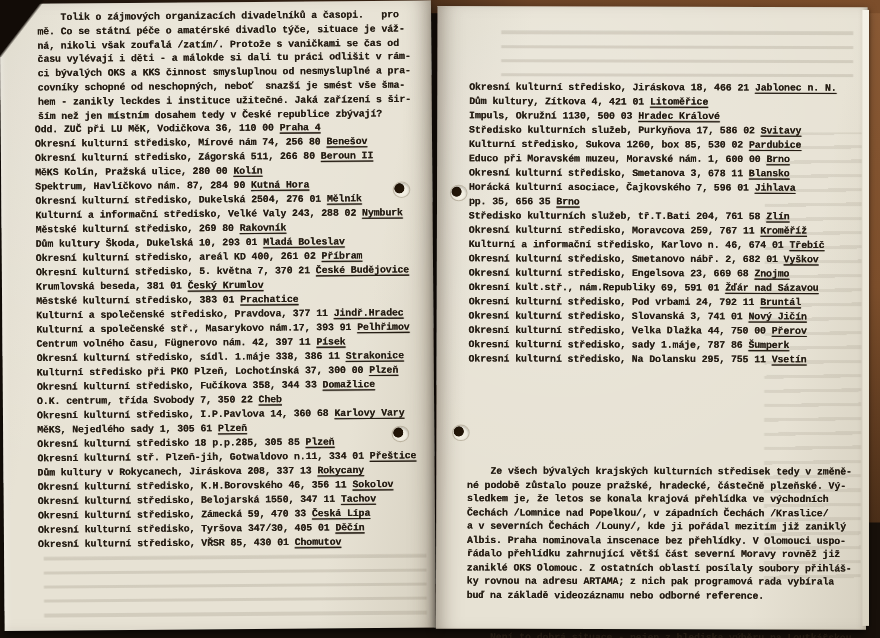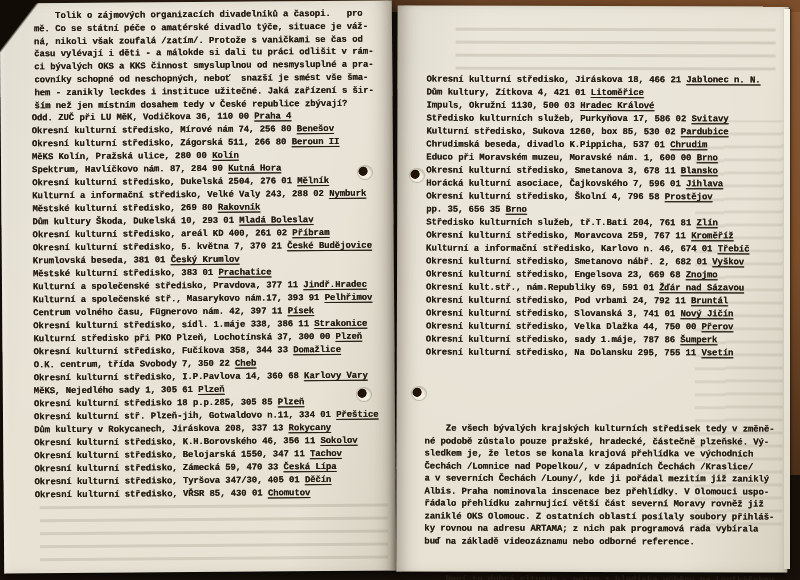--- a/index.html
+++ b/index.html
@@ -124,27 +124,25 @@
 
   <div class="page page-right">
     <div class="bleed" style="left:58px;top:22px;width:320px;height:42px;"></div>
     <div class="bleed bleed-right-side" style="left:298px;top:114px;width:88px;height:410px;"></div>
     <div class="dir-list dir-list-right">
         <div class="entry"><span>Okresní kulturní středisko, Jiráskova 18, 466 21 </span><span class="city">Jablonec n. N.</span></div>
         <div class="entry"><span>Dům kultury, Zítkova 4, 421 01 </span><span class="city">Litoměřice</span></div>
         <div class="entry"><span>Impuls, Okružní 1130, 500 03 </span><span class="city">Hradec Králové</span></div>
         <div class="entry"><span>Středisko kulturních služeb, Purkyňova 17, 586 02 </span><span class="city">Svitavy</span></div>
         <div class="entry"><span>Kulturní středisko, Sukova 1260, box 85, 530 02 </span><span class="city">Pardubice</span></div>
-        <div class="entry"><span>Chrudimská beseda, divadlo K.Pippicha, 537 01 </span><span class="city">Chrudim</span></div>
         <div class="entry"><span>Educo při Moravském muzeu, Moravské nám. 1, 600 00 </span><span class="city">Brno</span></div>
         <div class="entry"><span>Okresní kulturní středisko, Smetanova 3, 678 11 </span><span class="city">Blansko</span></div>
         <div class="entry"><span>Horácká kulturní asociace, Čajkovského 7, 596 01 </span><span class="city">Jihlava</span></div>
-        <div class="entry"><span>Okresní kulturní středisko, Školní 4, 796 58 </span><span class="city">Prostějov</span></div>
         <div class="entry"><span>pp. 35, 656 35 </span><span class="city">Brno</span></div>
-        <div class="entry"><span>Středisko kulturních služeb, tř.T.Bati 204, 761 81 </span><span class="city">Zlín</span></div>
+        <div class="entry"><span>Středisko kulturních služeb, tř.T.Bati 204, 761 58 </span><span class="city">Zlín</span></div>
         <div class="entry"><span>Okresní kulturní středisko, Moravcova 259, 767 11 </span><span class="city">Kroměříž</span></div>
         <div class="entry"><span>Kulturní a informační středisko, Karlovo n. 46, 674 01 </span><span class="city">Třebíč</span></div>
         <div class="entry"><span>Okresní kulturní středisko, Smetanovo nábř. 2, 682 01 </span><span class="city">Vyškov</span></div>
         <div class="entry"><span>Okresní kulturní středisko, Engelsova 23, 669 68 </span><span class="city">Znojmo</span></div>
         <div class="entry"><span>Okresní kult.stř., nám.Republiky 69, 591 01 </span><span class="city">Žďár nad Sázavou</span></div>
         <div class="entry"><span>Okresní kulturní středisko, Pod vrbami 24, 792 11 </span><span class="city">Bruntál</span></div>
         <div class="entry"><span>Okresní kulturní středisko, Slovanská 3, 741 01 </span><span class="city">Nový Jičín</span></div>
         <div class="entry"><span>Okresní kulturní středisko, Velka Dlažka 44, 750 00 </span><span class="city">Přerov</span></div>
         <div class="entry"><span>Okresní kulturní středisko, sady 1.máje, 787 86 </span><span class="city">Šumperk</span></div>
         <div class="entry"><span>Okresní kulturní středisko, Na Dolansku 295, 755 11 </span><span class="city">Vsetín</span></div>

